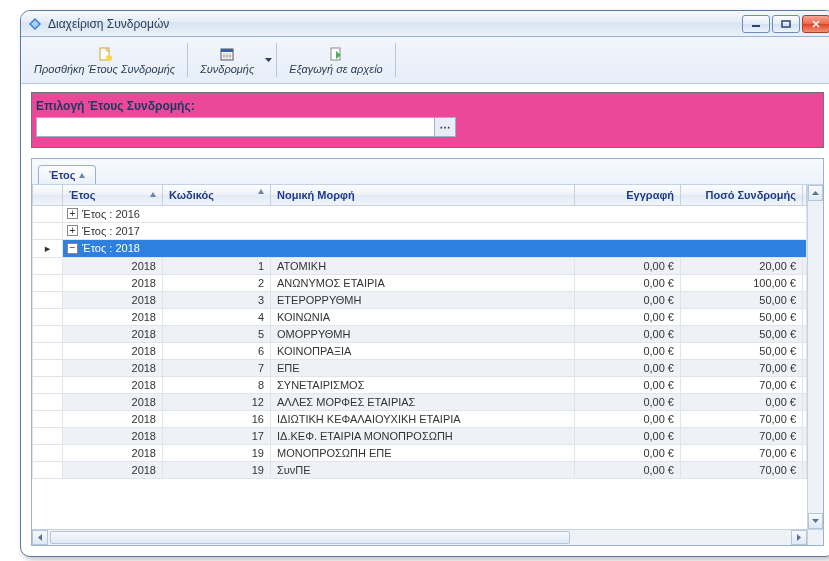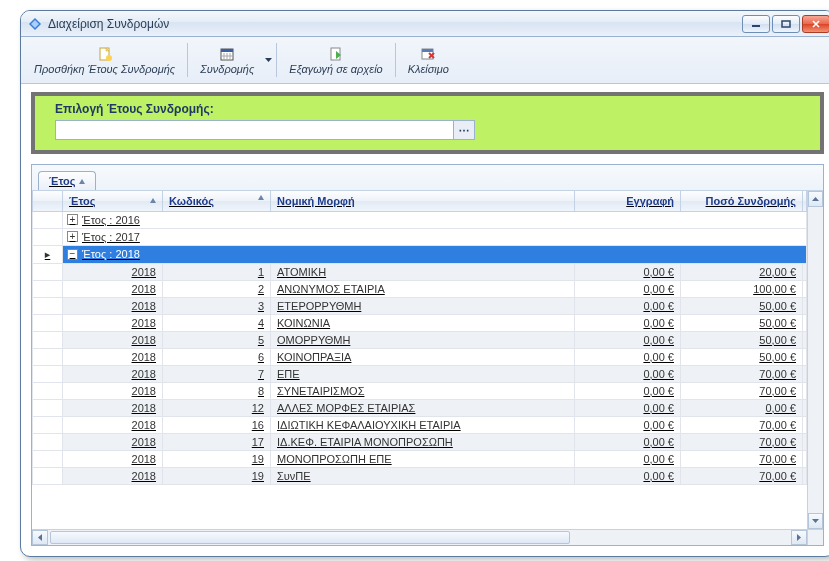--- a/index.html
+++ b/index.html
@@ -78,23 +78,23 @@
     background:#b8c8dc;
     margin: 4px 3px;
   }
   .tool-drop {
     display:flex;align-items:center;justify-content:center;
     width:10px;color:#2b3e55;
   }
 
   .filter-panel {
     margin: 8px 10px 6px 10px;
-    border: 4px solid #737373;
-    background: #bef264;
-    padding: 6px 8px 10px 20px;
+    border: 1px solid #737373;
+    background: #ec4899;
+    padding: 6px 8px 10px 4px;
     color:#1e3a62;
   }
   .filter-panel .label { font-weight:bold; margin-bottom:4px; font-size:12px; }
   .filter-input {
     display:flex; align-items:stretch;
     width: 420px;
   }
   .filter-input input {
     flex:1; height:20px;
     border:1px solid #9ab2d0;
@@ -112,21 +112,20 @@
   }
 
   .grid-area {
     flex:1;
     margin: 4px 10px 10px 10px;
     border: 1px solid #9ab2d0;
     display:flex;
     flex-direction:column;
     min-height:0;
     position:relative;
-    text-decoration:underline;
   }
   
   .group-panel {
     height:26px;
     background: linear-gradient(to bottom,#f7fafd 0%, #edf3fa 100%);
     border-bottom:1px solid #c3d2e5;
     display:flex;align-items:flex-end;
     padding: 0 6px;
   }
   .group-chip {
@@ -316,31 +315,20 @@
     <div class="tool-btn">
       <span class="ticon">
         <svg width="16" height="16">
             <rect x="3" y="2" width="9" height="12" fill="#fff" stroke="#888"></rect>
             <path d="M8 5 L13 9 L8 13 Z" fill="#4caf50"></path>
           </svg>
       </span>
       <span>Εξαγωγή σε αρχείο</span>
     </div>
     <div class="tool-sep"></div>
-    <div class="tool-btn">
-      <span class="ticon">
-        <svg width="16" height="16">
-            <rect x="2" y="3" width="11" height="10" fill="#fff" stroke="#888"></rect>
-            <rect x="2" y="3" width="11" height="3" fill="#5a7db8"></rect>
-            <line x1="9" y1="7" x2="14" y2="12" stroke="#d33" stroke-width="2"></line>
-            <line x1="14" y1="7" x2="9" y2="12" stroke="#d33" stroke-width="2"></line>
-          </svg>
-      </span>
-      <span>Κλείσιμο</span>
-    </div>
   </div>
 
   <div class="filter-panel">
     <div class="label">Επιλογή Έτους Συνδρομής:</div>
     <div class="filter-input">
       <input type="text" value="" style="">
       <div class="ellipsis-btn">
         <span>⋯</span>
       </div>
     </div>

